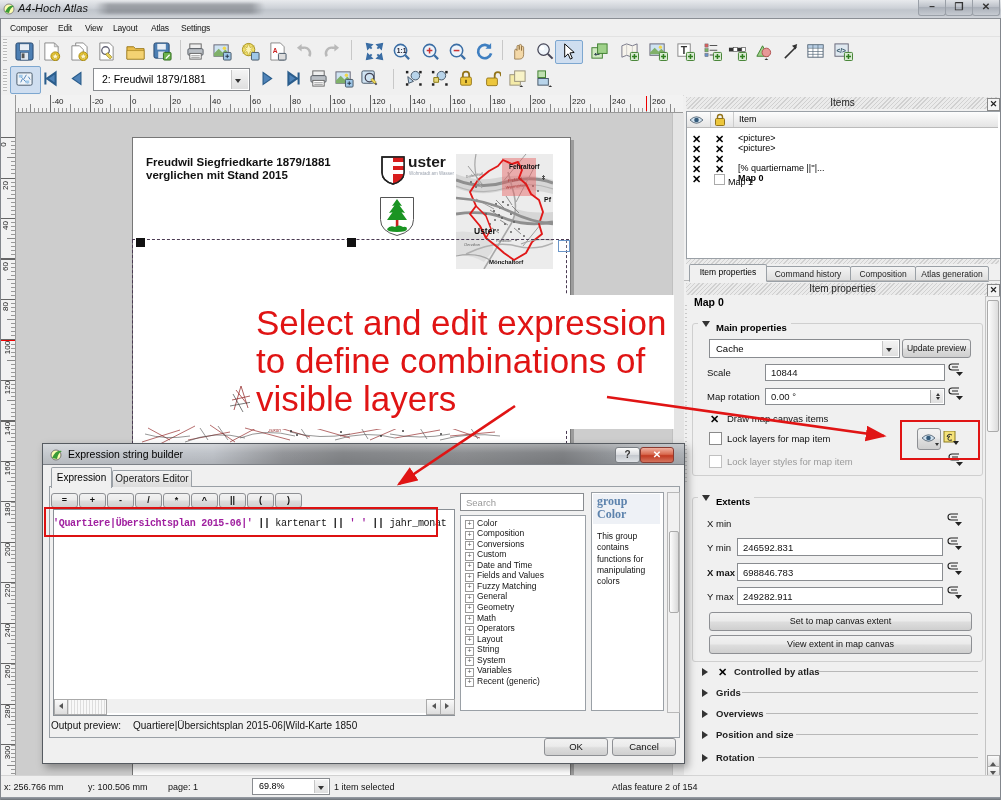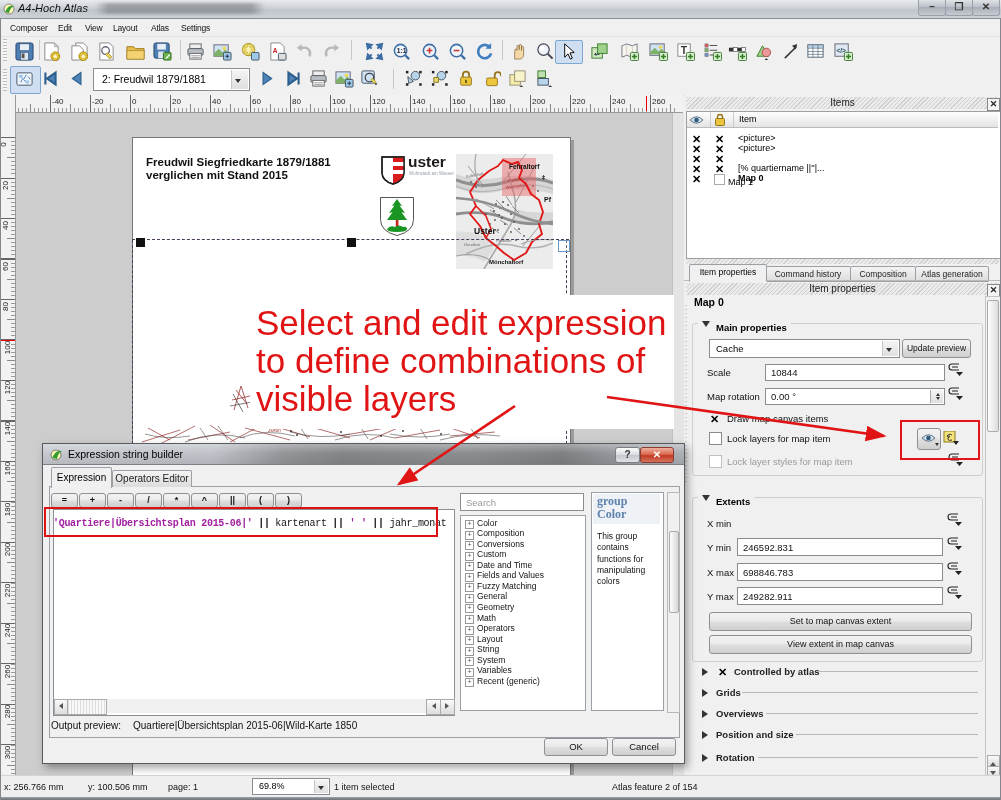--- a/index.html
+++ b/index.html
@@ -738,21 +738,21 @@
   <div class="lbl" style="left:23px;top:447px;font-size:9.5px;">Y min</div>
   <div class="field" style="left:53px;top:443px;width:204px;height:16px;">
       <span style="position:absolute;left:5px;top:3px;font-size:9.5px;">246592.831</span>
     </div>
   <div class="abs" style="left:262px;top:441px;">
       <svg width="17" height="15" viewBox="0 0 17 15">
         <path d="M5,2 q-3,0 -3,3 q0,3 3,3 M5,2 h7 M5,5 h6 M5,8 h7" stroke="#222" fill="none" stroke-width="1.1"></path>
         <path d="M9,10 h7 l-3.5,4 z" fill="#222"></path>
       </svg>
     </div>
-  <div class="lbl" style="left:23px;top:472px;font-size:9.5px;">X max</div>
+  <div class="lbl" style="left:23px;top:472px;font-size:9.5px;font-weight:bold;">X max</div>
   <div class="field" style="left:53px;top:468px;width:204px;height:16px;">
       <span style="position:absolute;left:5px;top:3px;font-size:9.5px;">698846.783</span>
     </div>
   <div class="abs" style="left:262px;top:466px;">
       <svg width="17" height="15" viewBox="0 0 17 15">
         <path d="M5,2 q-3,0 -3,3 q0,3 3,3 M5,2 h7 M5,5 h6 M5,8 h7" stroke="#222" fill="none" stroke-width="1.1"></path>
         <path d="M9,10 h7 l-3.5,4 z" fill="#222"></path>
       </svg>
     </div>
   <div class="lbl" style="left:23px;top:496px;font-size:9.5px;">Y max</div>

